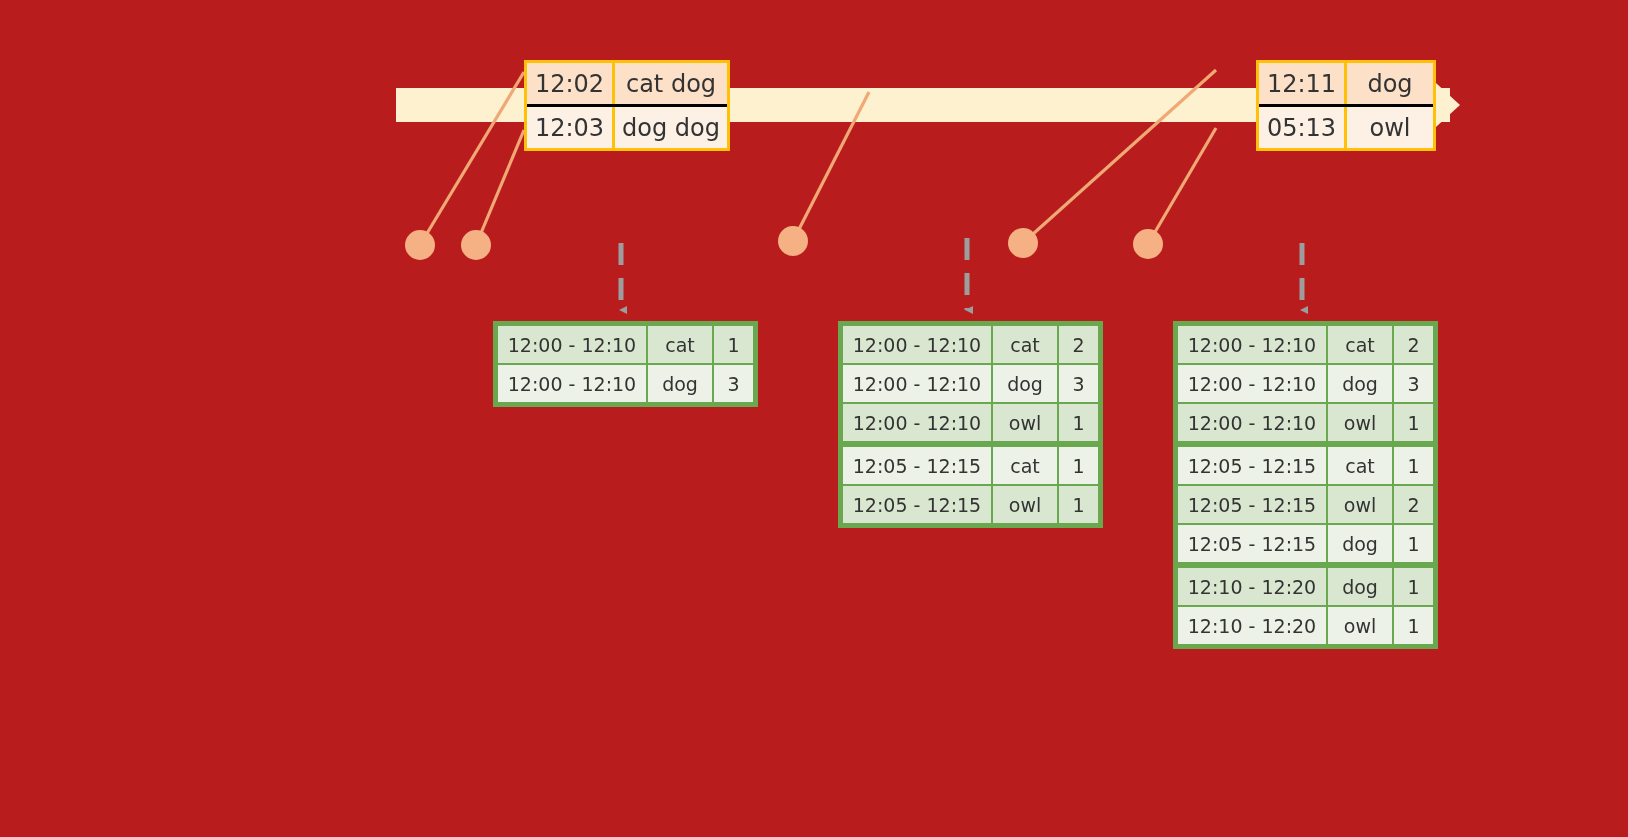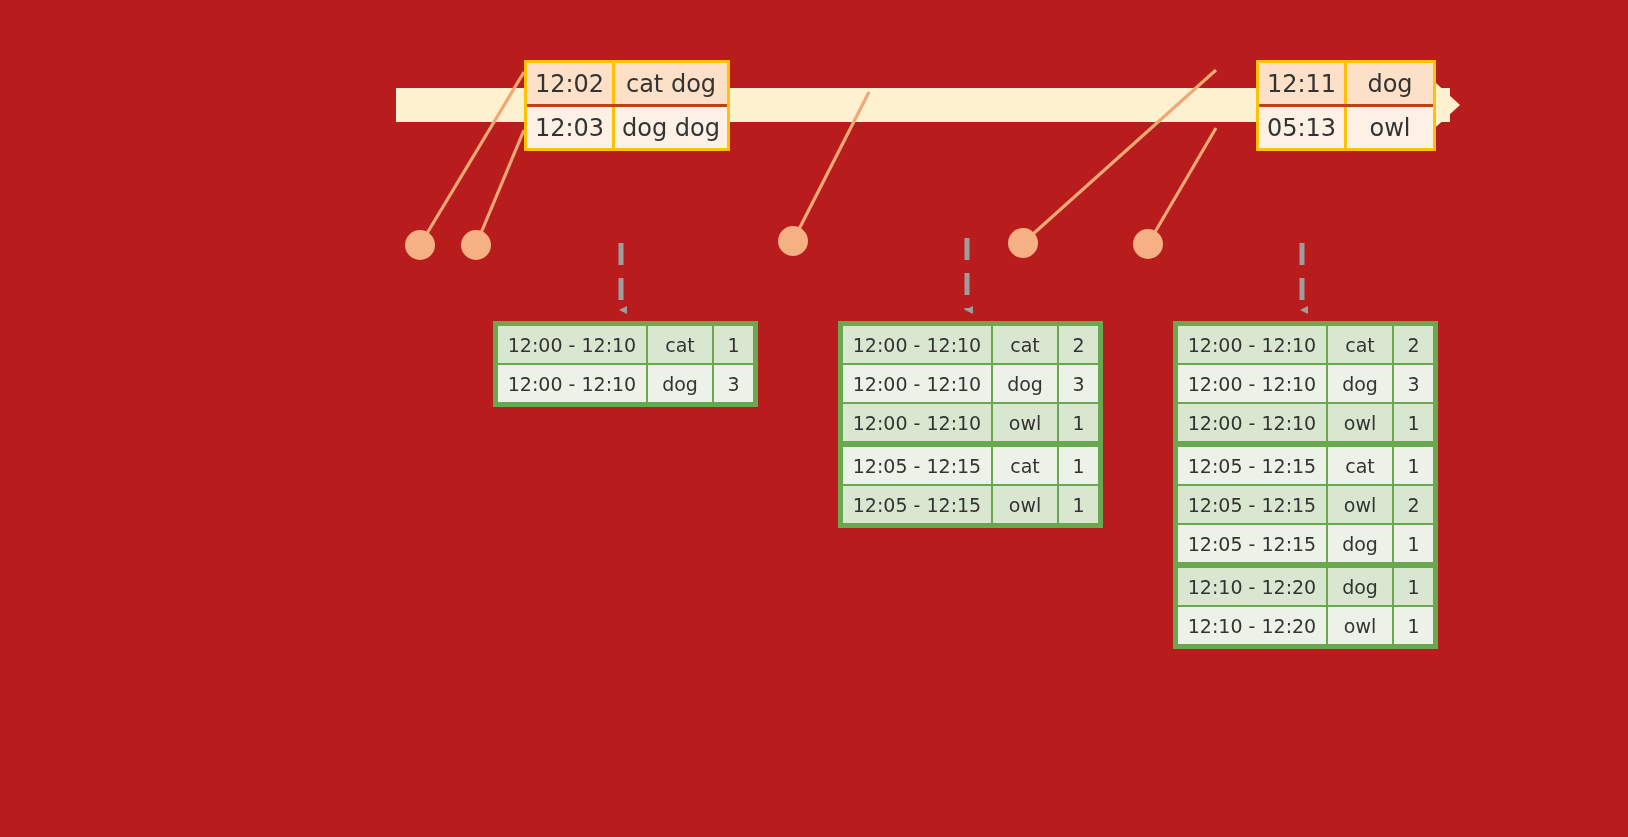--- a/index.html
+++ b/index.html
@@ -27,21 +27,21 @@
     position: absolute;
     border: 3px solid #ffc107;
     border-collapse: collapse;
     background: #fdece0;
     box-sizing: border-box;
   }
   .evt-row {
     display: flex;
   }
   .evt-row + .evt-row {
-    border-top: 3px solid #c2410c;
+    border-top: 3px solid #000000;
   }
   .evt-cell {
     font-size: 24px;
     color: #333333;
     display: flex;
     align-items: center;
     justify-content: center;
     box-sizing: border-box;
     height: 41px;
   }

